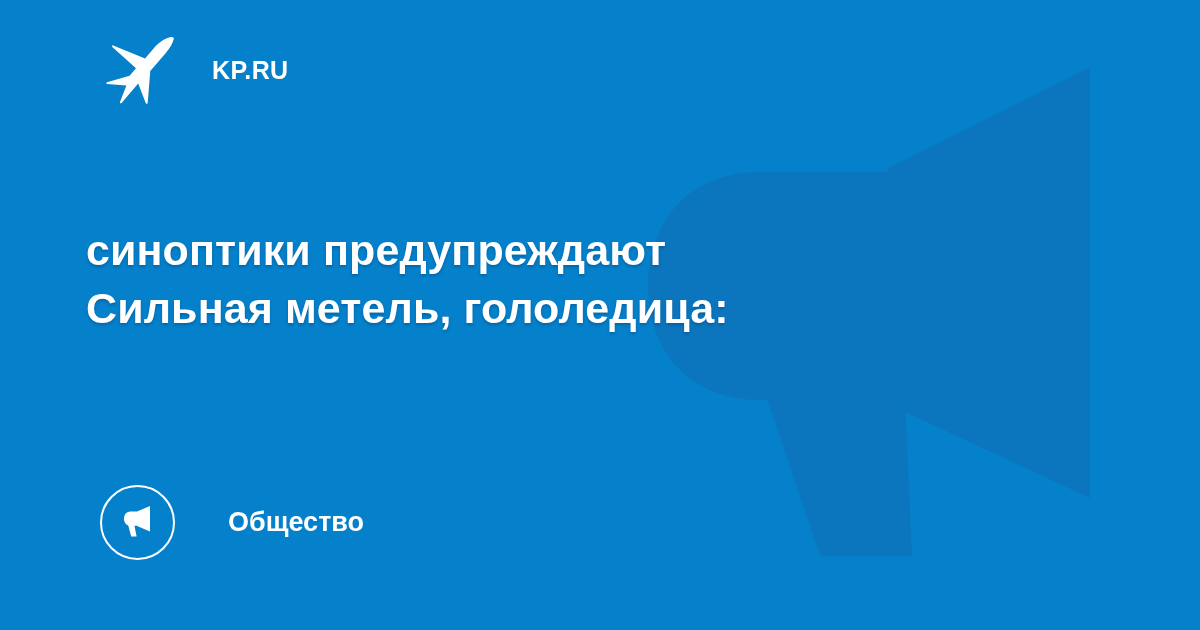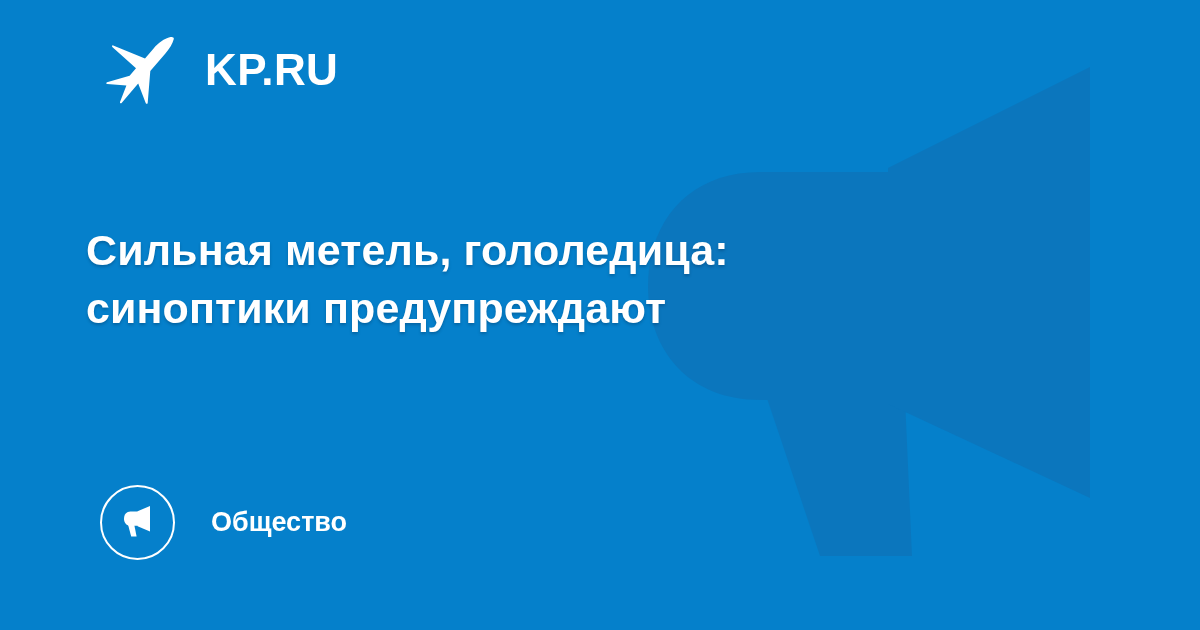--- a/index.html
+++ b/index.html
@@ -43,23 +43,23 @@
     height: 72px;
   }
 
   .brand-bird {
     display: block;
     width: 76px;
     height: 70px;
   }
 
   .brand-name {
-    margin-left: 25px;
+    margin-left: 32px;
     color: #ffffff;
-    font-size: 44px;
+    font-size: 25px;
     font-weight: 700;
     letter-spacing: 0.4px;
     line-height: 1;
     white-space: nowrap;
   }
 
   
   .headline {
     position: absolute;
     left: 86px;
@@ -79,20 +79,21 @@
   }
 
   
   .rubric {
     position: absolute;
     left: 100px;
     top: 484px;
     display: flex;
     align-items: center;
     height: 76px;
+    gap: 17px;
   }
 
   .rubric-badge {
     position: relative;
     width: 75px;
     height: 75px;
     border: 2px solid #ffffff;
     border-radius: 50%;
     box-sizing: border-box;
     flex: 0 0 auto;
@@ -154,22 +155,22 @@
                C42.2 69.2 43.6 69.0 43.7 67.9
                L46.3 35.9
                L61.4 18.4
                C65.6 13.5 68.6 8.6 69.8 3.9
                C70.2 2.3 68.4 1.6 66.5 2.0 Z"></path>
     </svg>
     <span class="brand-name">KP.RU</span>
   </div>
 
   <h1 class="headline">
+    <span class="headline-line">синоптики предупреждают</span>
     <span class="headline-line">Сильная метель, гололедица:</span>
-    <span class="headline-line">синоптики предупреждают</span>
   </h1>
 
   <div class="rubric">
     <div class="rubric-badge">
       <svg viewBox="0 0 42 42" aria-hidden="true">
         <g fill="#ffffff">
 
           <path d="M11.0 23.5 L17.2 23.5 L19.6 35.4 L14.2 35.4 Z"></path>
 
           <path d="M13.4 10.6 L21.0 10.6 L21.0 24.8 L13.4 24.8

